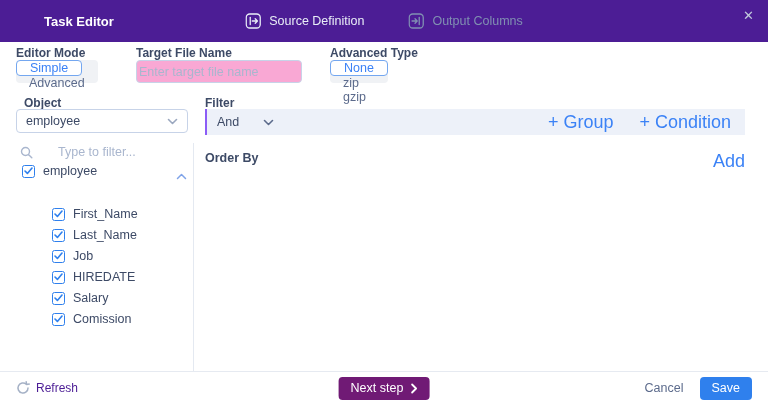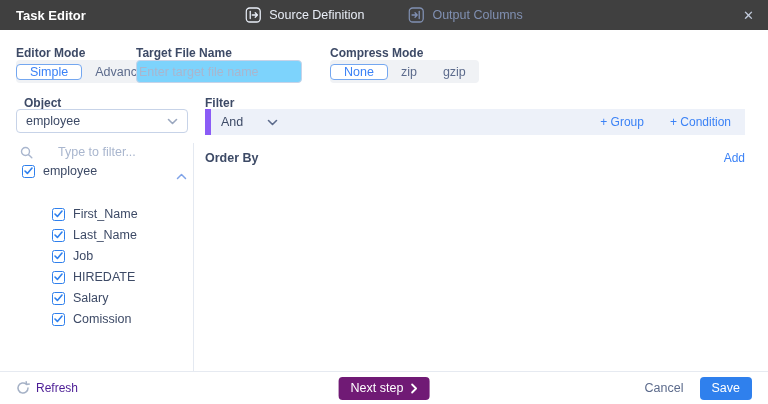--- a/index.html
+++ b/index.html
@@ -4,72 +4,72 @@
 <style>
   * { margin:0; padding:0; box-sizing:border-box; }
   html,body { background:#e9ebee; }
   body { font-family:"Liberation Sans", sans-serif; }
   .stage {
     position:relative; width:768px; height:404px; background:#ffffff;
     overflow:hidden; margin:0 auto;
   }
   
   .header {
-    position:absolute; top:0; left:0; right:0; height:30px;
-    background:#404040; display:flex; align-items:center;
+    position:absolute; top:0; left:0; right:0; height:42px;
+    background:#4c1d95; display:flex; align-items:center;padding-left:28px;
   }
   .header-title { color:#ffffff; font-size:13px; font-weight:bold; margin-left:16px; }
   .header-tabs {
     position:absolute; left:50%; transform:translateX(-50%);
     display:flex; align-items:center; gap:44px; height:100%;
   }
   .htab { display:flex; align-items:center; gap:8px; cursor:pointer; font-size:12.5px; }
   .htab.active { color:#e9eef7; }
   .htab.inactive { color:#8090b2; }
   .htab .ticon { width:16px; height:16px; display:block; }
   .header-close {
     position:absolute; right:14px; top:0; height:30px; display:flex; align-items:center;
     color:#c3ccdd; font-size:13px; cursor:pointer;
   }
   
   .flabel { position:absolute; font-size:12px; font-weight:bold; color:#3d4a66; }
   
   .seg {
-    position:absolute; display:inline-flex; align-items:center;
-    background:#f0f2f5; border-radius:4px; height:23px;
+    position:absolute; display:inline-flex; align-items:flex-start;
+    background:#f0f2f5; border-radius:4px; height:23px;flex-direction:column;
   }
   .seg-item {
     display:flex; align-items:center; padding:0 13px; font-size:12.5px;
     color:#5c6b8c; border-radius:4px; cursor:pointer;
   }
   .seg-item.selected {
     background:#ffffff; border:1px solid #74a7f0; color:#3b82f6;
   }
   
   .text-input {
     position:absolute; height:23px; border:1px solid #c7d3e8; border-radius:4px;
-    font-size:12.5px; color:#3d4a66; padding:0 2px; outline:none; background:#7dd3fc;
+    font-size:12.5px; color:#3d4a66; padding:0 2px; outline:none; background:#f9a8d4;
     font-family:"Liberation Sans", sans-serif;
   }
   .text-input::placeholder { color:#a9b6ce; }
   .select-box {
     position:absolute; height:24px; border:1px solid #c7d3e8; border-radius:4px;
     background:#fff; display:flex; align-items:center; justify-content:space-between;
     padding:0 9px; font-size:12.5px; color:#3d4a66; cursor:pointer;
   }
   .chev { stroke:#9aa7bf; fill:none; stroke-width:1.6; stroke-linecap:round; stroke-linejoin:round; }
   
   .filter-bar {
     position:absolute; left:205px; top:109px; width:540px; height:26px;
-    background:#edf1f9; border-left:6px solid #8b5cf6;
+    background:#edf1f9; border-left:2px solid #8b5cf6;
     display:flex; align-items:center;
   }
   .filter-op { display:flex; align-items:center; gap:24px; margin-left:10px; font-size:12.5px; color:#3d4a66; cursor:pointer; }
   .filter-actions { margin-left:auto; display:flex; gap:26px; padding-right:14px; }
-  .blue-link { color:#3b82f6; font-size:12px; cursor:pointer; text-decoration:none; }
+  .blue-link { color:#3b82f6; font-size:18px; cursor:pointer; text-decoration:none; }
   
   .vdivider { position:absolute; left:193px; top:143px; width:1px; height:229px; background:#e4e9f1; }
   .tree-search { position:absolute; left:20px; top:145px; display:flex; align-items:center; gap:25px; }
   .tree-search input {
     border:none; outline:none; font-size:12.5px; color:#3d4a66; width:130px;
     font-family:"Liberation Sans", sans-serif; background:transparent;
   }
   .tree-search input::placeholder { color:#a9b6ce; }
   .tree-row { position:absolute; display:flex; align-items:center; gap:8px; height:20px; cursor:pointer; }
   .cbox {
@@ -125,21 +125,21 @@
           <path d="M3.8 8 L8.8 8 M6.8 5.8 L9 8 L6.8 10.2" stroke="#8090b2" stroke-width="1.3" fill="none" stroke-linecap="round" stroke-linejoin="round"></path>
         </svg>
         <span>Output Columns</span>
       </div>
     </div>
     <div class="header-close">✕</div>
   </div>
 
   <div class="flabel" style="left:16px; top:46px;">Editor Mode</div>
   <div class="flabel" style="left:136px; top:46px;">Target File Name</div>
-  <div class="flabel" style="left:330px; top:46px;">Compress Mode</div>
+  <div class="flabel" style="left:330px; top:46px;">Advanced Type</div>
 
   <div class="seg" style="left:16px; top:60px;">
     <div class="seg-item selected">Simple</div>
     <div class="seg-item">Advanced</div>
   </div>
 
   <input class="text-input" style="left: 136px; top: 60px; width: 166px;" type="text" placeholder="Enter target file name">
 
   <div class="seg" style="left:330px; top:60px;">
     <div class="seg-item selected">None</div>

